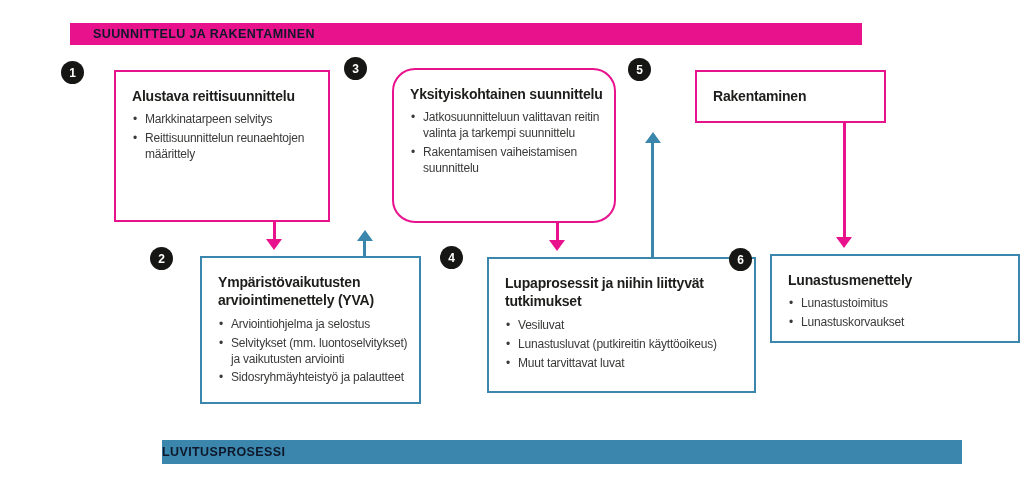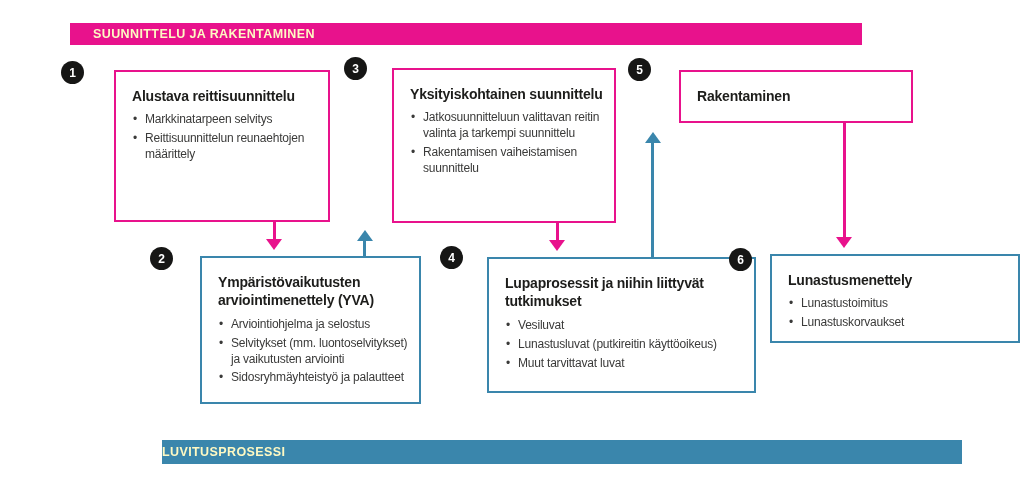--- a/index.html
+++ b/index.html
@@ -9,21 +9,21 @@
     --title-text:#1D1D1B;
     --body-text:#3A3A39;
   }
   *{box-sizing:border-box;}
   html,body{margin:0;padding:0;background:#ffffff;}
   body{font-family:"Liberation Sans","DejaVu Sans",sans-serif;}
   .canvas{
     position:relative;width:1024px;height:495px;background:#ffffff;overflow:hidden;
   }
   
-  .banner{position:absolute;display:flex;align-items:center;color:#fef9c3;
+  .banner{position:absolute;display:flex;align-items:center;color:#0f172a;
     font-weight:bold;font-size:12.5px;letter-spacing:0.4px;}
   .banner-top{left:70px;top:23px;width:792px;height:22px;background:var(--pink);padding-left:23px;}
   .banner-bottom{left:162px;top:440px;width:800px;height:24px;background:var(--blue);padding-left:0;}
   
   .step{position:absolute;background:#ffffff;padding:15px 6px 8px 16px;overflow:hidden;margin-left:37px;}
   .step.pink{border:2.5px solid var(--pink);}
   .step.blue{border:2.5px solid var(--blue);}
   .step h3{margin:0 0 7px 0;font-size:14px;line-height:1.32;letter-spacing:-0.2px;
     color:var(--title-text);font-weight:bold;}
   .step ul{margin:0;padding:0;list-style:none;}
@@ -38,23 +38,23 @@
   .aline{position:absolute;width:3px;}
   .aline.pink{background:var(--pink);}
   .aline.blue{background:var(--blue);}
   .ahead{position:absolute;width:0;height:0;border-left:8px solid transparent;
     border-right:8px solid transparent;}
   .ahead.down{border-top:11px solid var(--pink);}
   .ahead.up{border-bottom:11px solid var(--blue);}
   
   #box1{left:77px;top:70px;width:216px;height:152px;}
   #box2{left:163px;top:256px;width:221px;height:148px;}
-  #box3{left:355px;top:68px;width:224px;height:155px;}
+  #box3{left:355px;top:68px;width:224px;height:155px;border-radius:23px;}
   #box4{left:450px;top:257px;width:269px;height:136px;}
-  #box5{left:642px;top:70px;width:234px;height:53px;}
+  #box5{left:658px;top:70px;width:191px;height:53px;}
   #box6{left:733px;top:254px;width:250px;height:89px;}
   #num1{left:61px;top:61px;}
   #num2{left:150px;top:247px;}
   #num3{left:344px;top:57px;}
   #num4{left:440px;top:246px;}
   #num5{left:628px;top:58px;}
   #num6{left:729px;top:248px;}
 </style>
 </head>
 <body>

